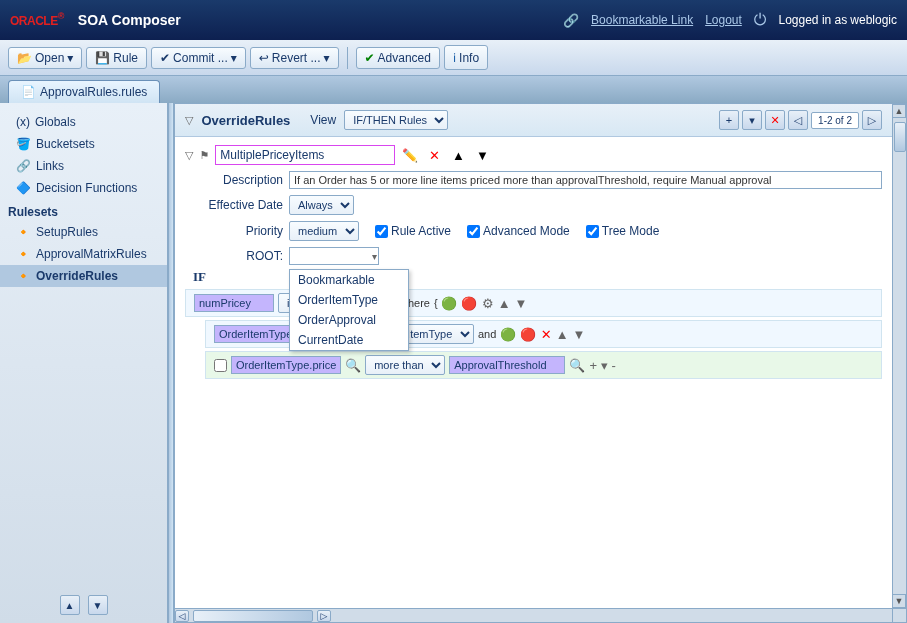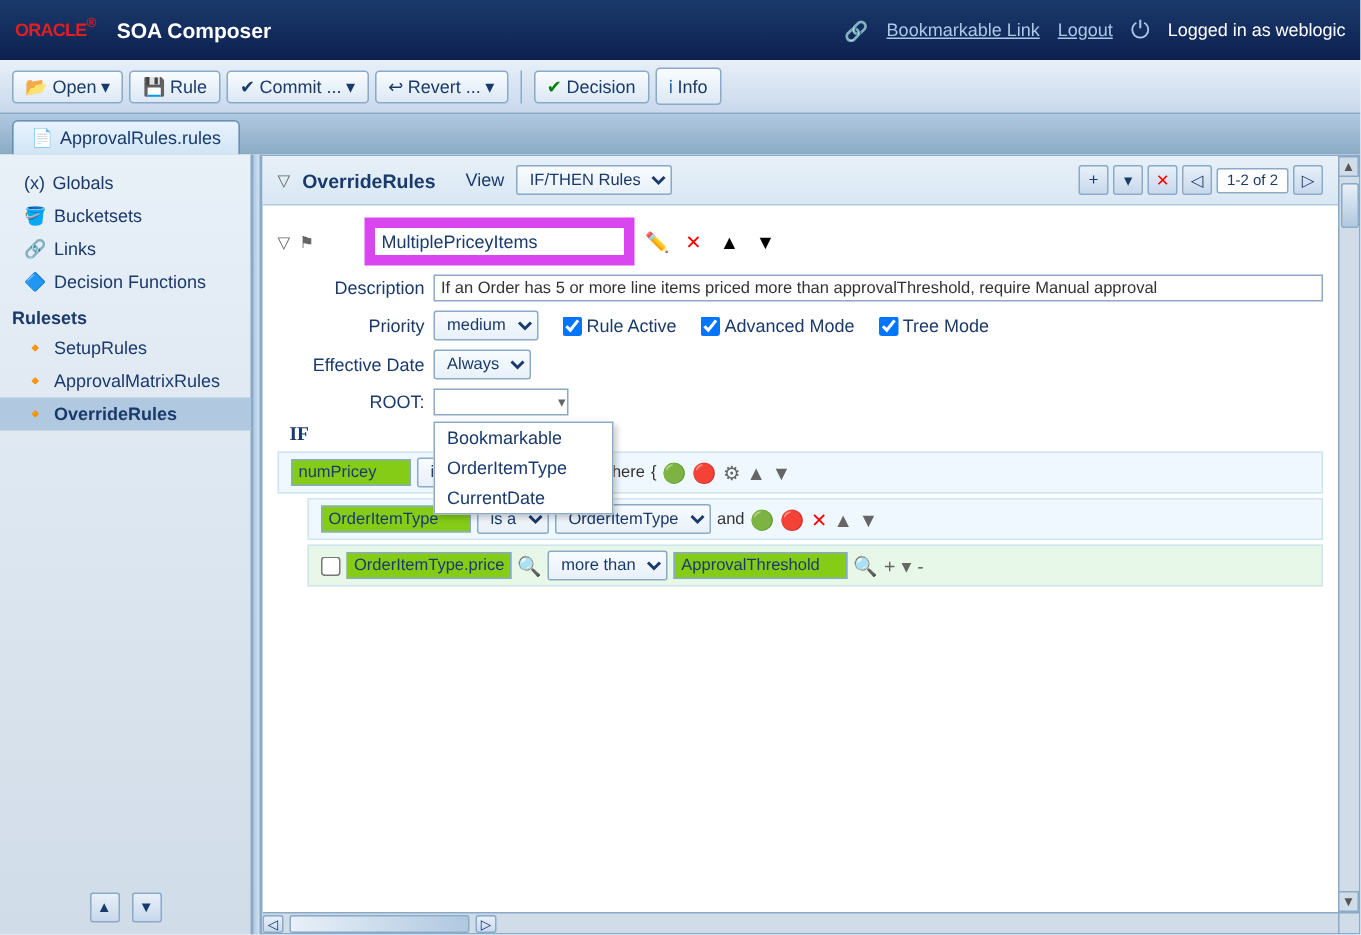--- a/index.html
+++ b/index.html
@@ -217,25 +217,24 @@
     .rule-header-row {
       display: flex;
       align-items: center;
       gap: 6px;
       margin-bottom: 6px;
     }
     .rule-expand { cursor: pointer; color: #666; font-size: 11px; }
     .rule-priority-icon { color: #666; font-size: 11px; }
     .rule-name-input {
       padding: 2px 4px;
-      border: 7px solid #d946ef;
+      border: 1px solid #d946ef;
       font-size: 12px;
       color: #1a3a6b;
       width: 180px;
-      margin-left: 28px;
     }
     .icon-btn {
       width: 18px;
       height: 18px;
       display: flex;
       align-items: center;
       justify-content: center;
       cursor: pointer;
       font-size: 13px;
     }
@@ -344,21 +343,21 @@
       align-items: center;
       gap: 4px;
       padding: 3px 8px;
       background: #f0f8ff;
       border: 1px solid #d0e4f0;
       margin-bottom: 3px;
     }
     .cond-field {
       padding: 2px 4px;
       border: 1px solid #8aaac8;
-      background: #84cc16;
+      background: #c4b5fd;
       font-size: 11px;
       color: #1a3a6b;
       min-width: 80px;
     }
     .cond-op {
       padding: 2px 4px;
       border: 1px solid #8aaac8;
       background: linear-gradient(to bottom, #f8fcff, #e8f0f8);
       font-size: 11px;
       color: #1a3a6b;
@@ -490,21 +489,21 @@
     <span>▾</span>
   </button>
   <button class="toolbar-btn">
     <span>↩</span>
     <span>Revert ...</span>
     <span>▾</span>
   </button>
   <div class="toolbar-separator"></div>
   <button class="toolbar-btn">
     <span style="color:green">✔</span>
-    <span>Decision</span>
+    <span>Advanced</span>
   </button>
   <button class="toolbar-btn">
     <span style="color:#1a5fa8">ℹ</span>
     <span>Info</span>
   </button>
 </div>
 
 <div class="tab-bar">
   <div class="tab">
     <span>📄</span>
@@ -584,20 +583,27 @@
             <input class="rule-name-input" type="text" value="MultiplePriceyItems" style="">
             <span class="icon-btn">✏️</span>
             <span class="icon-btn" style="color:red">✕</span>
             <span class="icon-btn">▲</span>
             <span class="icon-btn">▼</span>
           </div>
 
           <div class="form-row">
             <span class="form-label">Description</span>
             <input class="form-input" type="text" value="If an Order has 5 or more line items priced more than approvalThreshold, require Manual approval" style="">
+          </div>
+
+          <div class="form-row">
+            <span class="form-label">Effective Date</span>
+            <select class="form-select">
+              <option>Always</option>
+            </select>
           </div>
 
           <div class="form-row">
             <span class="form-label">Priority</span>
             <select class="form-select">
               <option>medium</option>
             </select>
             <div class="checkbox-item" style="margin-left:10px">
               <input type="checkbox" checked="" style="">
               <span>Rule Active</span>
@@ -605,36 +611,30 @@
             <div class="checkbox-item" style="margin-left:10px">
               <input type="checkbox" checked="" style="">
               <span>Advanced Mode</span>
             </div>
             <div class="checkbox-item" style="margin-left:10px">
               <input type="checkbox" checked="" style="">
               <span>Tree Mode</span>
             </div>
           </div>
 
-          <div class="form-row">
-            <span class="form-label">Effective Date</span>
-            <select class="form-select">
-              <option>Always</option>
-            </select>
-          </div>
-
           <div class="root-row">
             <span class="form-label">ROOT:</span>
             <div class="root-select-wrapper">
               <input type="text" class="root-select" value="" style="">
               <span class="root-dropdown-arrow">▾</span>
               
               <div class="dropdown-menu">
                 <div class="dropdown-item">Bookmarkable</div>
                 <div class="dropdown-item">OrderItemType</div>
+                <div class="dropdown-item">OrderApproval</div>
                 <div class="dropdown-item">CurrentDate</div>
               </div>
             </div>
           </div>
 
           <div class="if-label">IF</div>
 
           <div class="condition-row">
             <input type="text" class="cond-field" value="numPricey" style="width: 80px;">
             <select class="cond-op">

